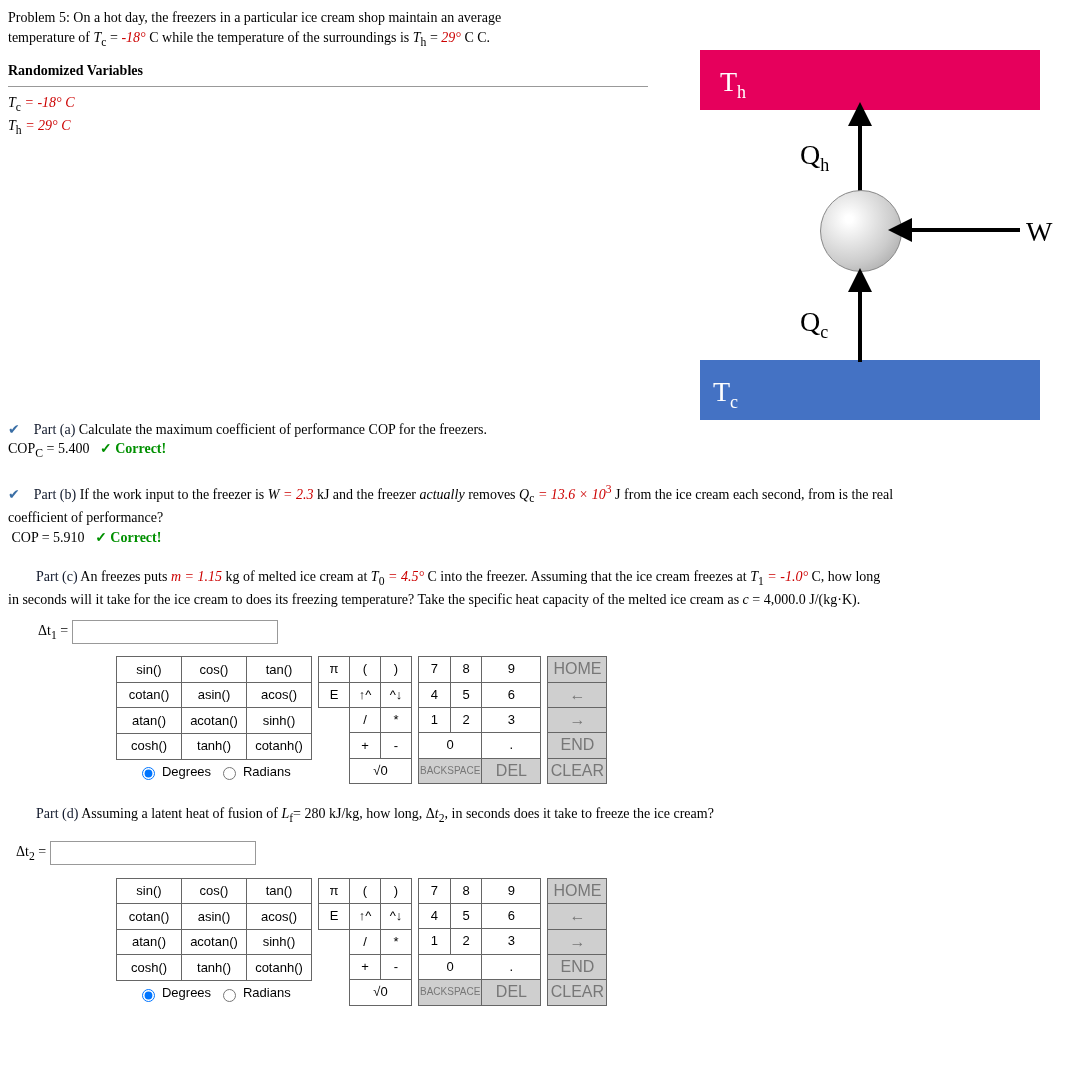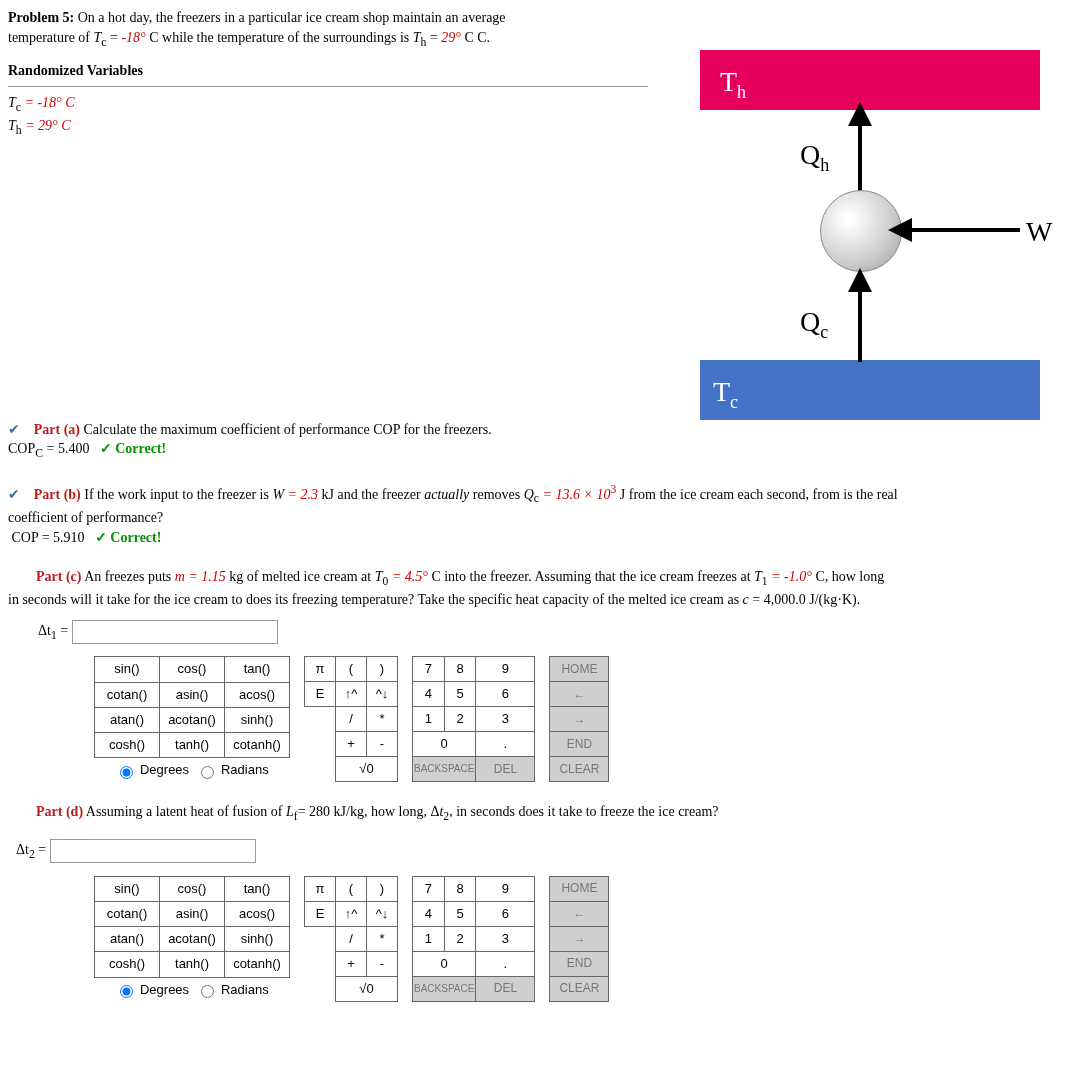--- a/index.html
+++ b/index.html
@@ -1,39 +1,39 @@
 <!DOCTYPE html>
 <html><head>
 <meta charset="utf-8">
 <style>
 body{font-family:Georgia,'Times New Roman',serif;font-size:14px;color:#000;margin:0;padding:8px;width:1080px;box-sizing:border-box;line-height:1.4}
-.bold{font-weight:bold}
-.blue{color:#b91c1c}
+.bold{font-weight:normal}
+.blue{color:#0f172a}
 .red{color:#cc0000}
 .green{color:#009000;font-weight:bold}
 .check{color:#3a6ea5}
 .section-title{font-weight:bold;margin-top:10px}
 .hr{border:none;border-top:1px solid #999;margin:6px 0;width:640px}
 .answer-input{border:1px solid #999;height:20px;width:200px;vertical-align:middle}
 .diagram{position:absolute;top:30px;right:20px;width:400px;height:380px}
 .bar{position:absolute;height:60px}
 .bar-hot{background:#e6005c;top:20px;left:40px;width:340px}
 .bar-cold{background:#4472c4;top:330px;left:40px;width:340px}
 .circle{position:absolute;top:160px;left:160px;width:80px;height:80px;border-radius:50%;background:radial-gradient(circle at 35% 35%,#fff 5%,#ccc 60%,#999 100%);border:1px solid #888}
 .arrow-v{position:absolute;left:198px;width:4px;background:#000}
 .arrow-head-up{position:absolute;left:188px;width:0;height:0;border-left:12px solid transparent;border-right:12px solid transparent;border-bottom:24px solid #000}
 .arrow-h{position:absolute;top:198px;left:240px;width:120px;height:4px;background:#000}
 .arrow-head-left{position:absolute;top:188px;left:228px;width:0;height:0;border-top:12px solid transparent;border-bottom:12px solid transparent;border-right:24px solid #000}
 .lbl{position:absolute;font-family:'Times New Roman',serif;font-size:28px}
-.keypad-wrap{margin:12px 0 20px 86px;display:flex;gap:14px;font-family:Arial,sans-serif;font-size:13px}
+.keypad-wrap{margin:12px 0 20px 108px;display:flex;gap:6px;font-family:Arial,sans-serif;font-size:13px}
 table.kp{border-collapse:collapse}
 table.kp td{border:1px solid #666;text-align:center;height:22px;background:#fff;cursor:pointer}
 table.kp td.fn{width:62px}
 table.kp td.n{width:28px}
-table.kp td.ctrl{width:56px;background:#cfcfcf;color:#777;font-size:12px}
+table.kp td.ctrl{width:56px;background:#cfcfcf;color:#777;font-size:16px}
 table.kp td.mode{border:none;background:none}
 .radio{vertical-align:middle}
 .part-block{margin-top:20px}
 </style>
 </head>
 <body>
 
 <div style="max-width:680px">
  <span class="bold">Problem 5:</span>
  <span>On a hot day, the freezers in a particular ice cream shop maintain an average</span><br>

